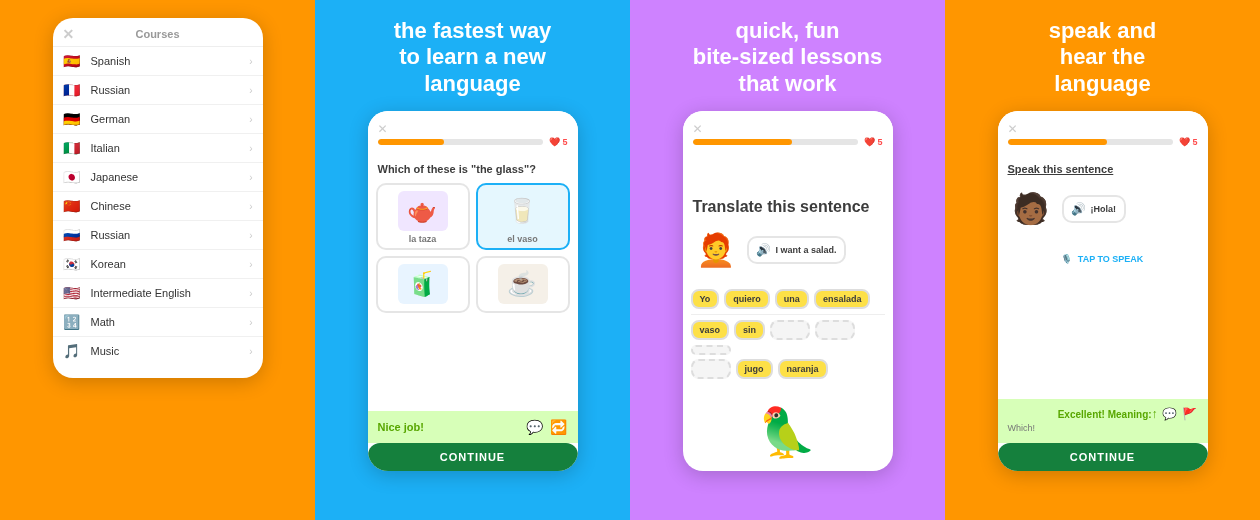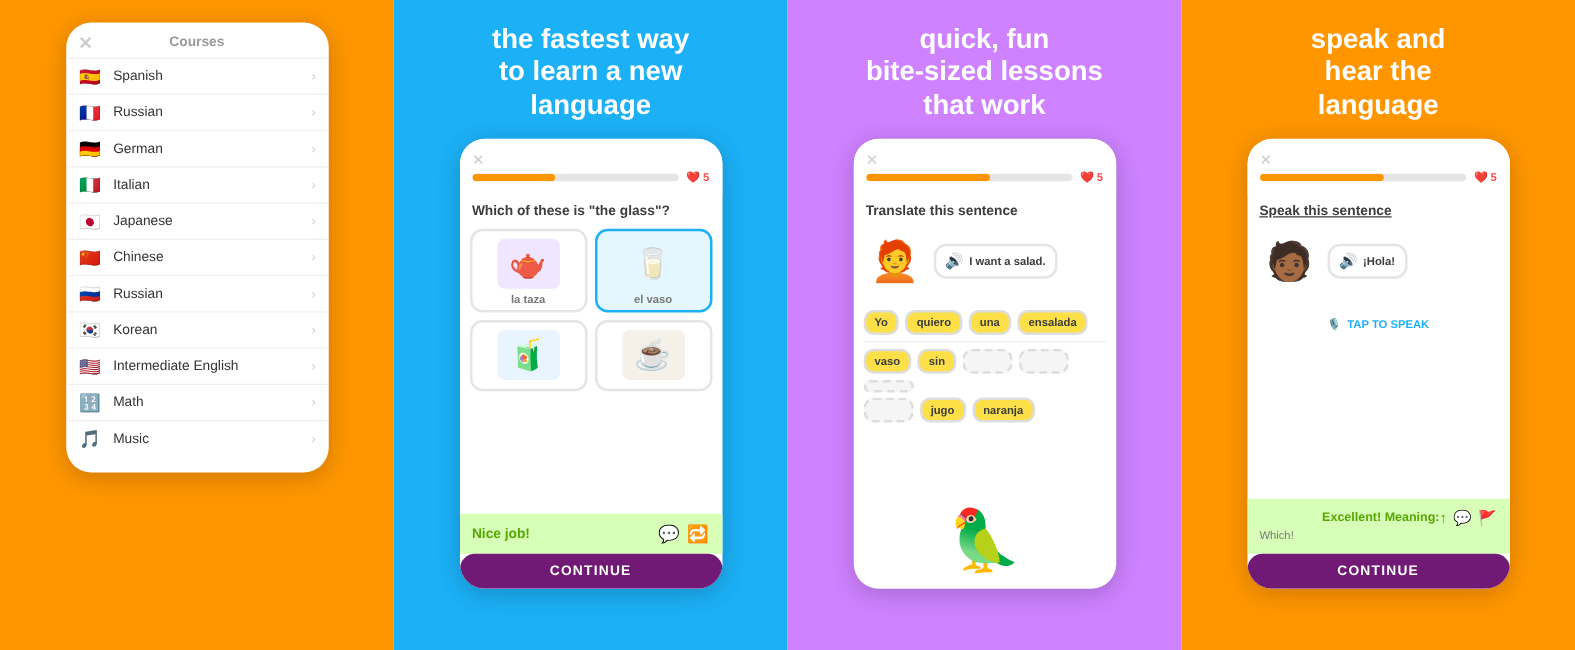--- a/index.html
+++ b/index.html
@@ -181,42 +181,43 @@
       font-weight: 800;
       color: #58A700;
     }
     .footer-icons {
       display: flex;
       gap: 6px;
       color: #58A700;
       font-size: 14px;
     }
     .continue-btn {
-      background: #701a75;
+      background: #15803d;
       color: white;
       border: none;
       border-radius: 12px;
       font-size: 11px;
       font-weight: 800;
       letter-spacing: 1px;
       padding: 8px 0;
       width: 100%;
       text-align: center;
       cursor: pointer;
     }
 
     
     .translate-section {
       padding: 6px 10px 4px;
     }
     .translate-title {
-      font-size: 11px;
+      font-size: 16px;
       font-weight: 800;
       color: #3C3C3C;
       margin-bottom: 6px;
+      margin-top: 35px;
     }
     .character-row {
       display: flex;
       align-items: center;
       gap: 6px;
       margin-bottom: 8px;
     }
     .char-avatar {
       width: 48px;
       height: 55px;

